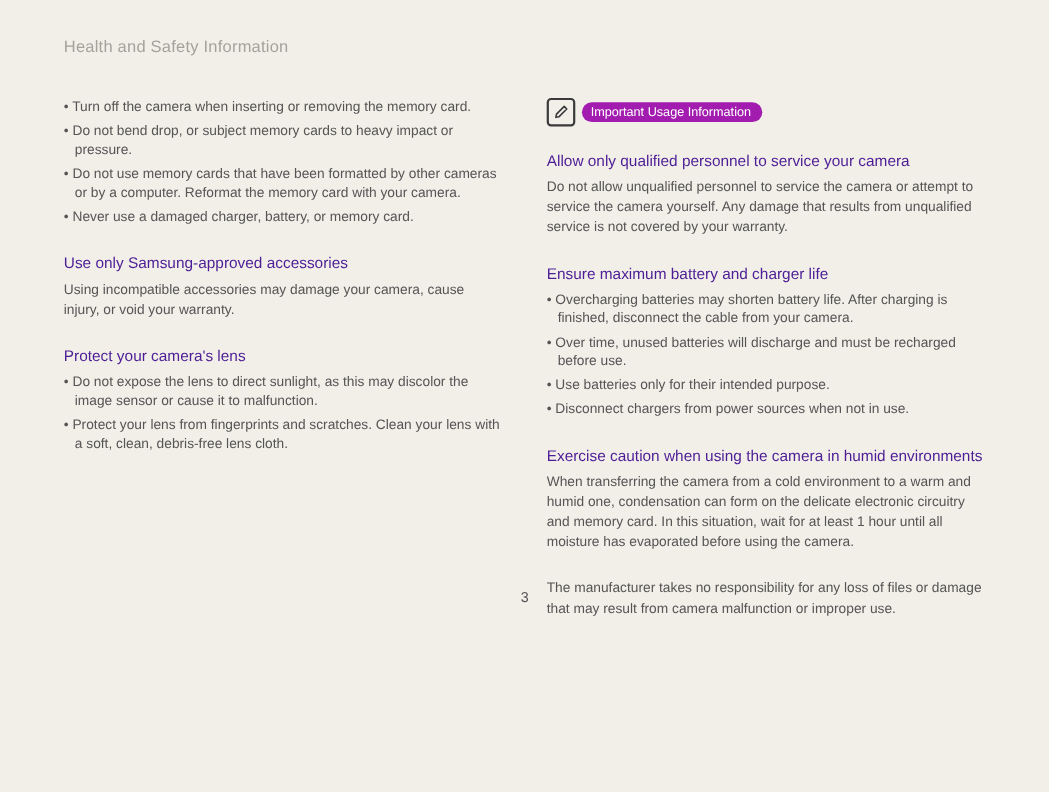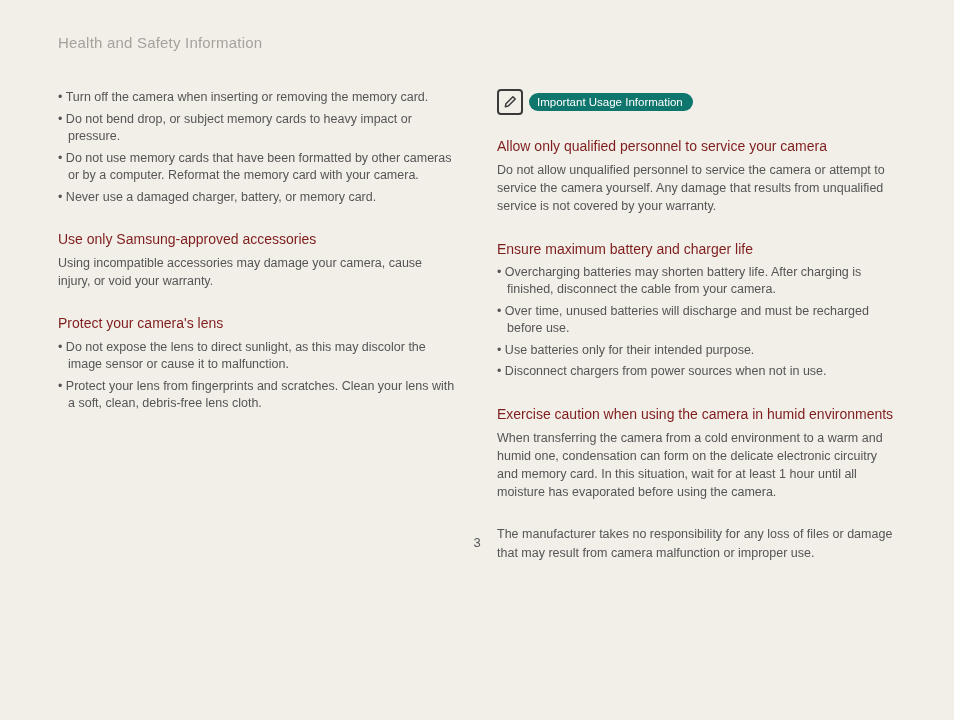--- a/index.html
+++ b/index.html
@@ -45,21 +45,21 @@
     padding-left: 10px;
     text-indent: -10px;
     margin-bottom: 4px;
     color: #555;
   }
   ul li::before {
     content: "• ";
   }
   .section-title {
     font-size: 14px;
-    color: #7f1d1d;
+    color: #4c1d95;
     margin: 0 0 6px 0;
     font-weight: 400;
     line-height: 1.3;
   }
   .section-body {
     font-size: 12.5px;
     line-height: 1.45;
     color: #555;
     margin-bottom: 24px;
   }
@@ -72,21 +72,21 @@
   .badge-icon {
     width: 22px;
     height: 22px;
     border: 2px solid #3a3a3a;
     border-radius: 4px;
     display: flex;
     align-items: center;
     justify-content: center;
   }
   .badge-pill {
-    background: #0f766e;
+    background: #a21caf;
     color: #ffffff;
     font-size: 11.5px;
     padding: 3px 10px 3px 8px;
     border-radius: 10px;
     font-weight: 400;
   }
   .page-num {
     position: absolute;
     bottom: 18px;
     left: 0;

